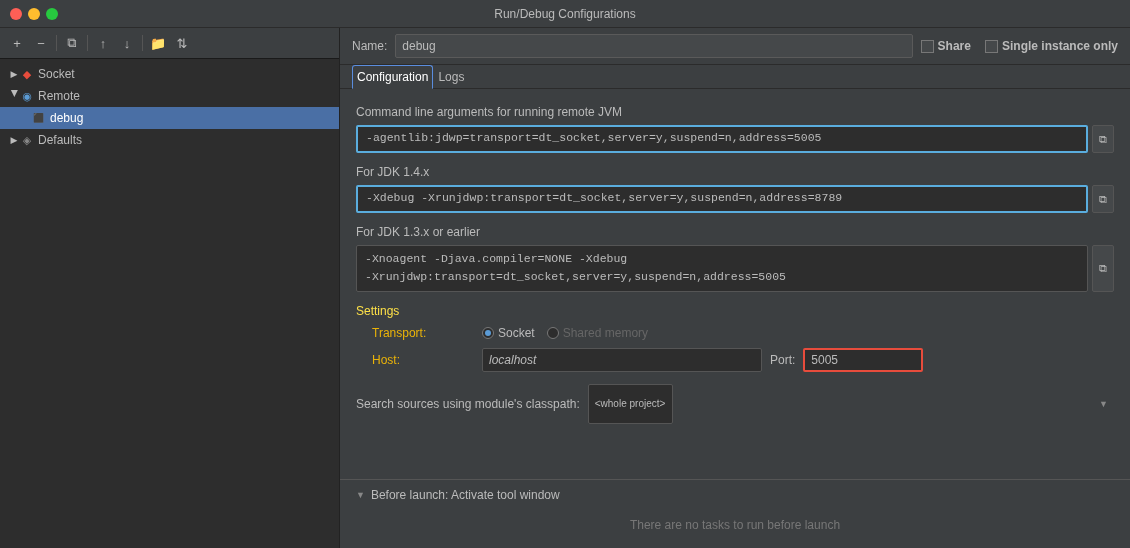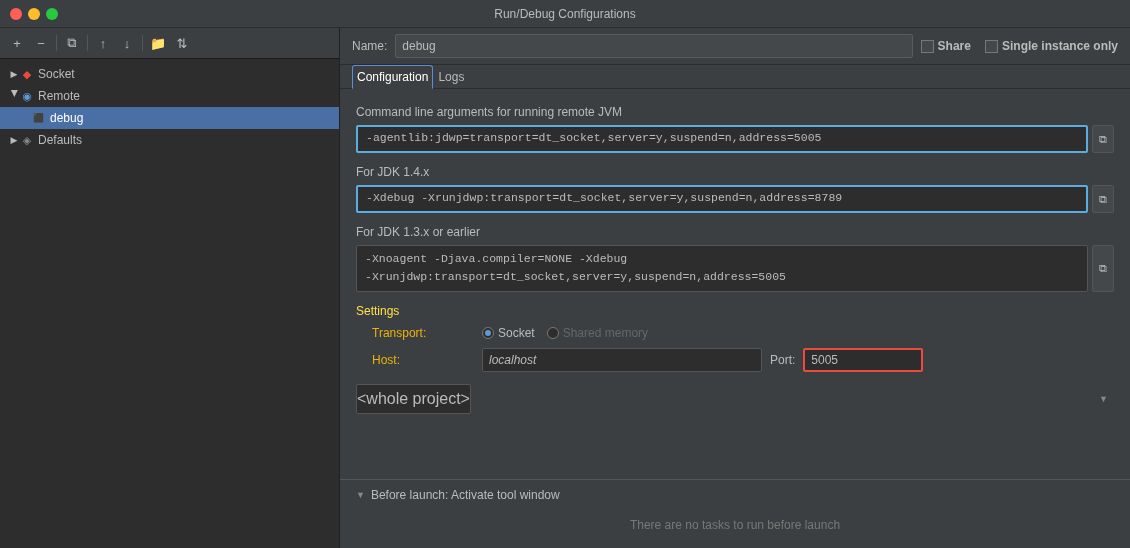--- a/index.html
+++ b/index.html
@@ -308,26 +308,26 @@
       margin-top: 12px;
       gap: 8px;
     }
     .search-label {
       font-size: 12px;
       color: #bbbbbb;
       white-space: nowrap;
     }
     .search-select {
       flex: 1;
-      height: 30px;
+      height: 40px;
       background: #2d2d2d;
       border: 1px solid #555;
       color: #bbbbbb;
-      padding: 0 0;
-      font-size: 16px;
+      padding: 0 6px;
+      font-size: 10px;
       border-radius: 2px;
       appearance: none;
     }
     .select-wrapper {
       flex: 1;
       position: relative;
     }
     .select-wrapper::after {
       content: '▼';
       position: absolute;
@@ -517,20 +517,21 @@
           <span class="settings-row-label">Host:</span>
           <div class="host-port-row">
             <input type="text" class="text-input host-input" value="localhost" style="">
             <span class="port-label">Port:</span>
             <input type="text" class="text-input port-input" value="5005" style="">
           </div>
         </div>
       </div>
 
       <div class="search-row">
+        <span class="search-label">Search sources using module's classpath:</span>
         <div class="select-wrapper">
           <select class="search-select">
             <option>&lt;whole project&gt;</option>
           </select>
         </div>
       </div>
 
     </div>
 
     <div class="before-launch">

